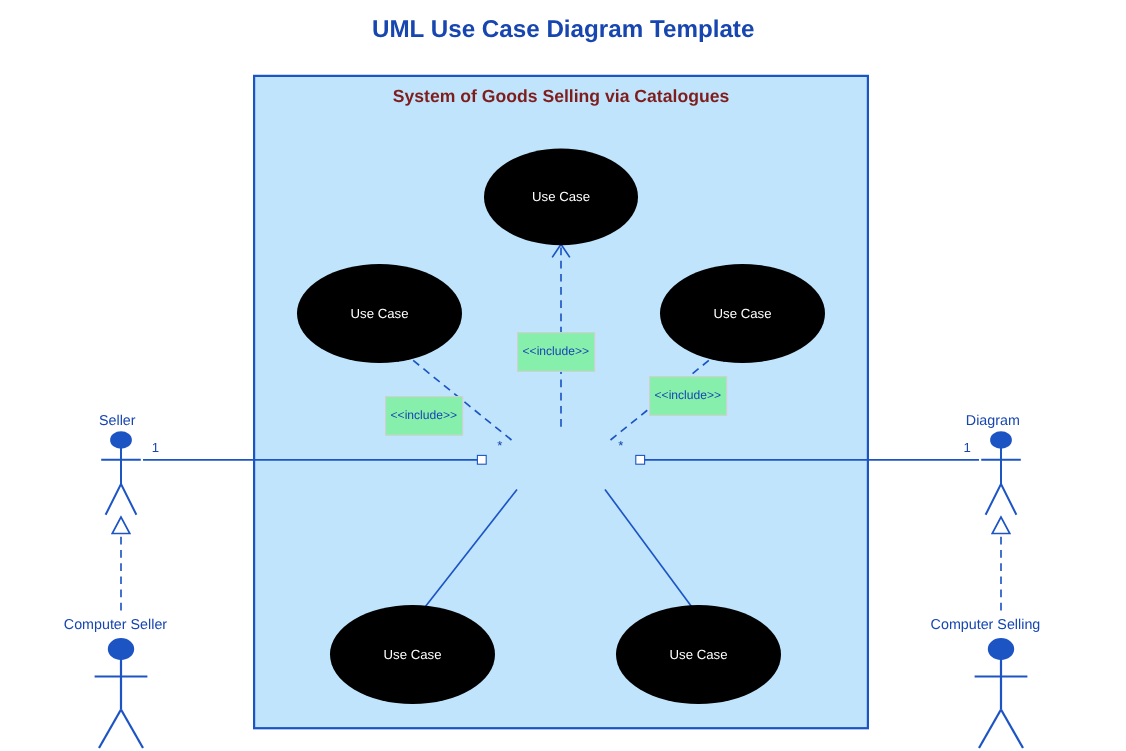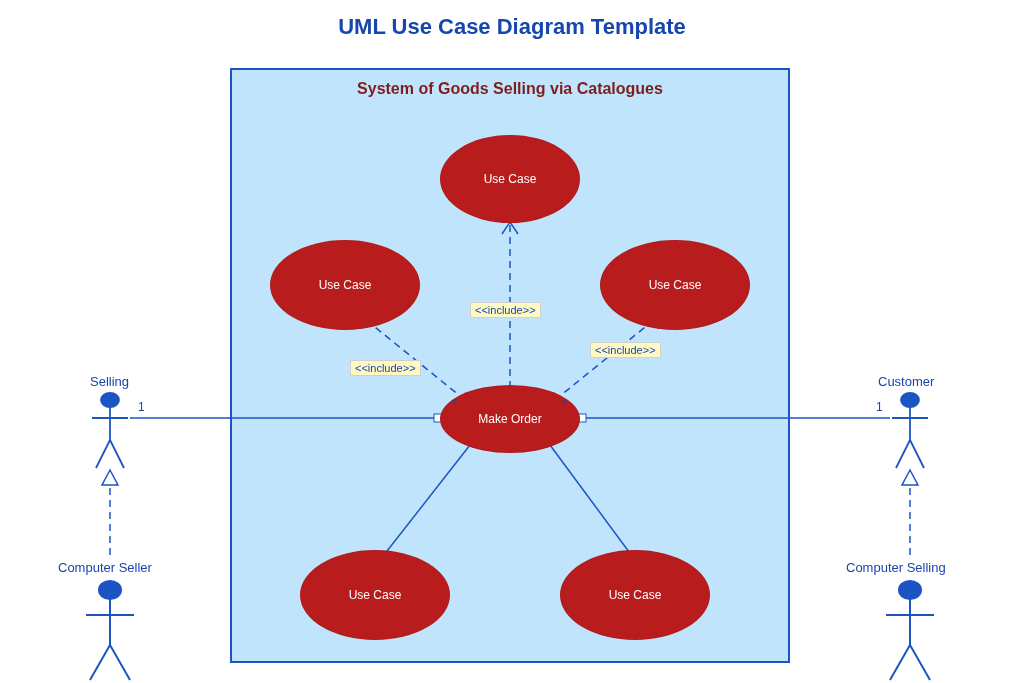--- a/index.html
+++ b/index.html
@@ -39,36 +39,36 @@
   .system-title {
     width: 100%;
     text-align: center;
     font-weight: bold;
     color: #7f1d1d;
     font-size: 16px;
     padding-top: 10px;
   }
   .ellipse {
     position: absolute;
-    background: #b91c1c;
+    background: #000000;
     border-radius: 50%;
     display: flex;
     align-items: center;
     justify-content: center;
     color: #fff;
     font-size: 12px;
     text-align: center;
     box-shadow: 0 0 0 1px rgba(0,0,0,.05) inset;
   }
   .include-label {
     position: absolute;
-    background: #fef9c3;
+    background: #86efac;
     color: #1746b0;
     font-size: 11px;
-    padding: 1px 4px;
+    padding: 11px 4px;
     white-space: nowrap;
     border: 1px solid #d0d0d0;
   }
   .mult {
     position: absolute;
     color: #1746b0;
     font-size: 12px;
   }
   .actor-label {
     position: absolute;
@@ -159,37 +159,34 @@
 
   <div class="ellipse" style="left:440px; top:135px; width:140px; height:88px;">
     <span>Use Case</span>
   </div>
   <div class="ellipse" style="left:270px; top:240px; width:150px; height:90px;">
     <span>Use Case</span>
   </div>
   <div class="ellipse" style="left:600px; top:240px; width:150px; height:90px;">
     <span>Use Case</span>
   </div>
-  <div class="ellipse" style="left:440px; top:385px; width:140px; height:68px;">
-    <span>Make Order</span>
-  </div>
   <div class="ellipse" style="left:300px; top:550px; width:150px; height:90px;">
     <span>Use Case</span>
   </div>
   <div class="ellipse" style="left:560px; top:550px; width:150px; height:90px;">
     <span>Use Case</span>
   </div>
 
   <div class="include-label" style="left:470px; top:302px;">&lt;&lt;include&gt;&gt;</div>
   <div class="include-label" style="left:350px; top:360px;">&lt;&lt;include&gt;&gt;</div>
   <div class="include-label" style="left:590px; top:342px;">&lt;&lt;include&gt;&gt;</div>
 
   <div class="mult" style="left:138px; top:400px;">1</div>
   <div class="mult" style="left:452px; top:398px;">*</div>
   <div class="mult" style="left:562px; top:398px;">*</div>
   <div class="mult" style="left:876px; top:400px;">1</div>
 
-  <div class="actor-label" style="left:90px;  top:374px;">Selling</div>
+  <div class="actor-label" style="left:90px;  top:374px;">Seller</div>
   <div class="actor-label" style="left:58px;  top:560px;text-align:right;">Computer Seller</div>
-  <div class="actor-label" style="left:878px; top:374px;">Customer</div>
+  <div class="actor-label" style="left:878px; top:374px;">Diagram</div>
   <div class="actor-label" style="left:846px; top:560px;">Computer Selling</div>
 
 </div>
 
 </body></html>

